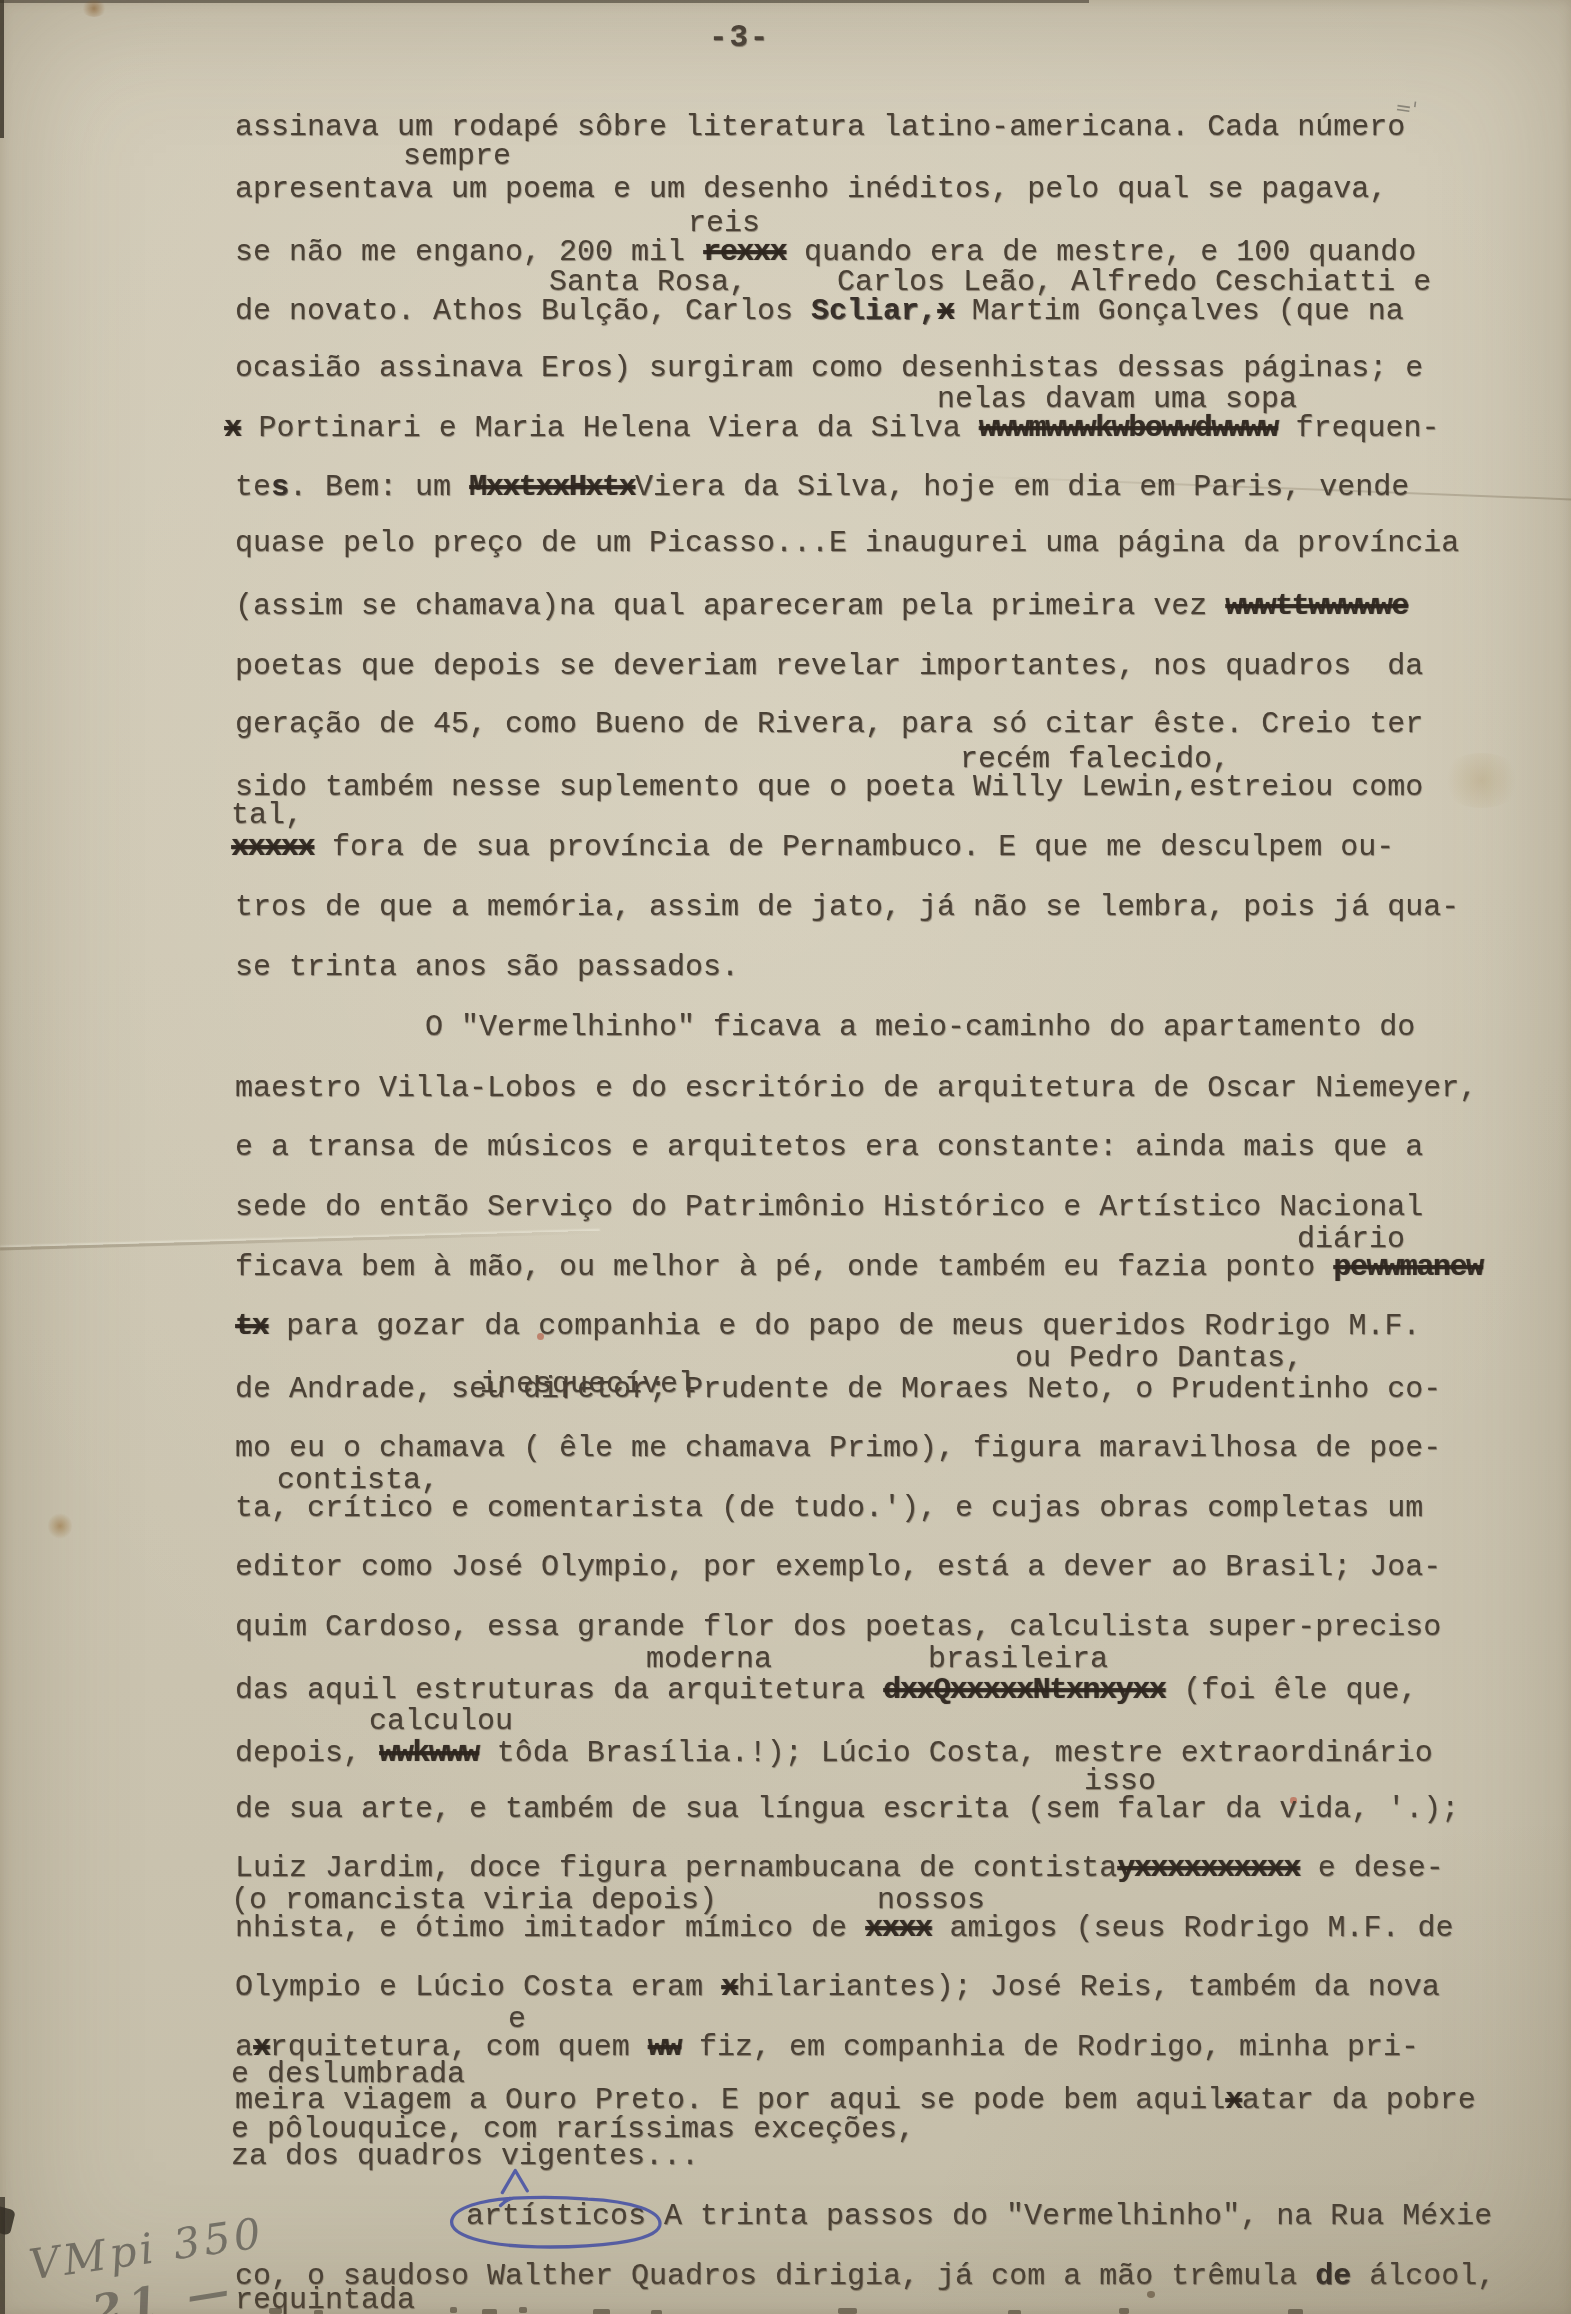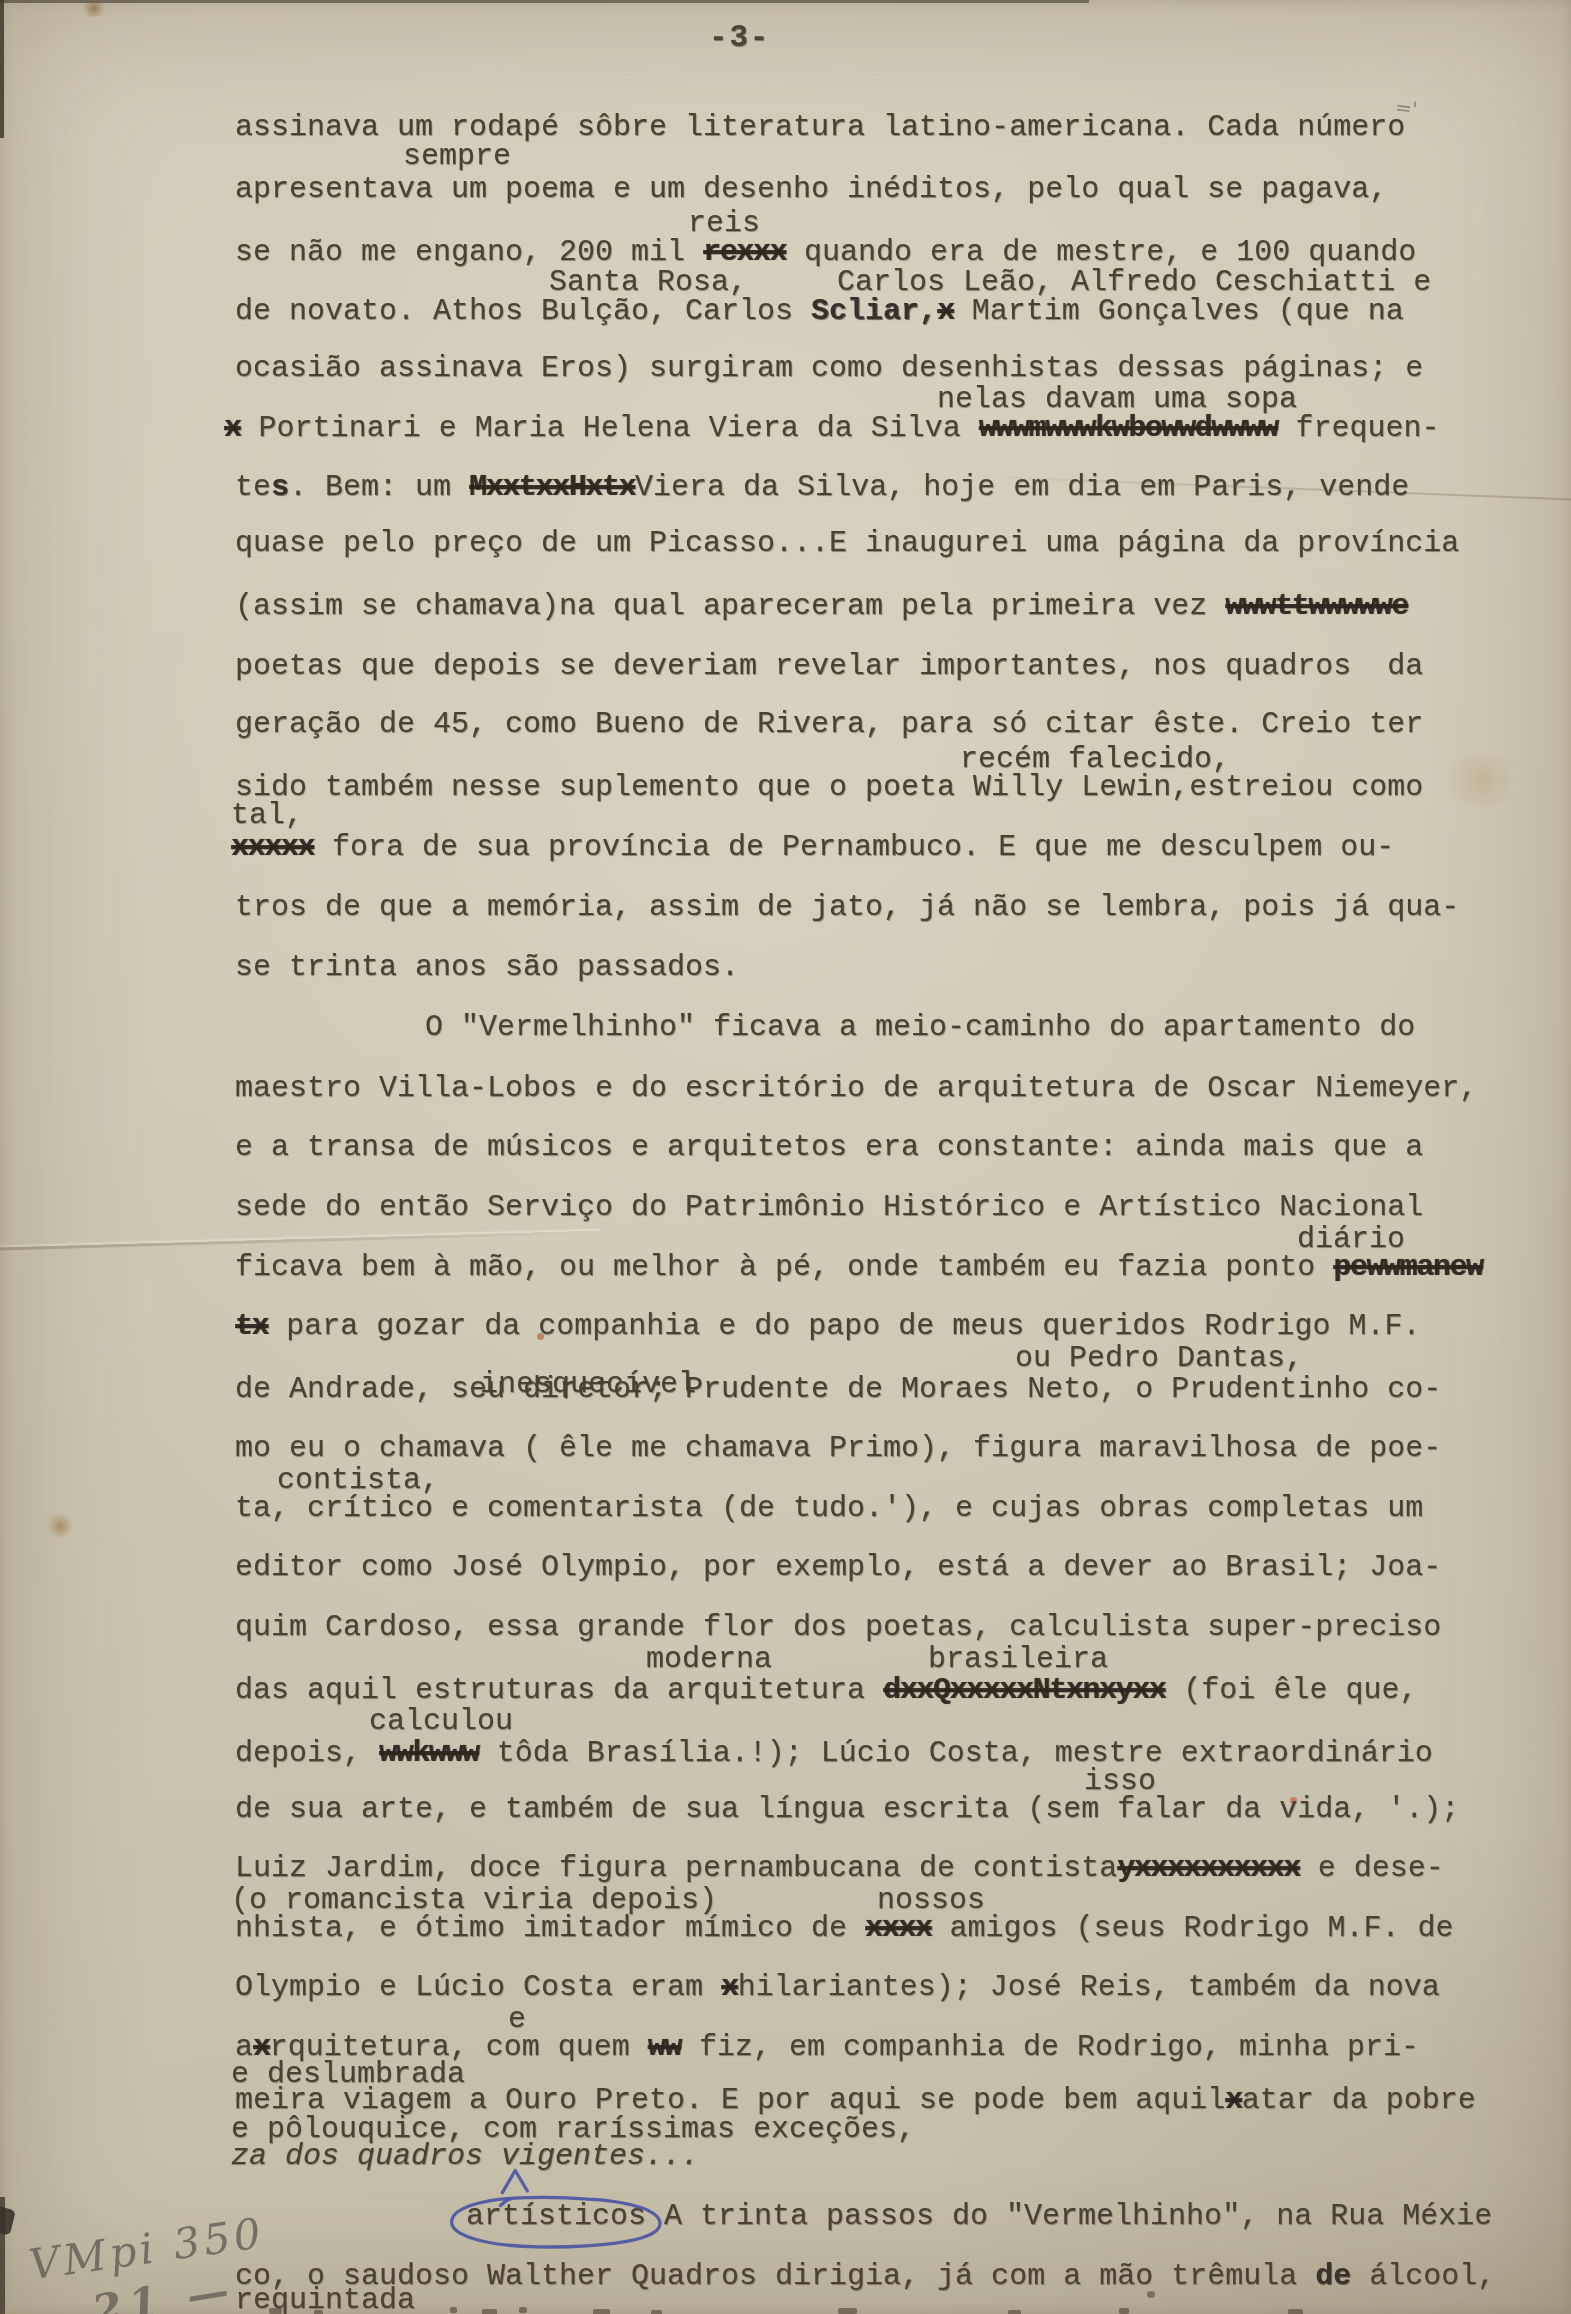--- a/index.html
+++ b/index.html
@@ -144,21 +144,21 @@
       <div class="tline" style="left: 235px; top: 1853px;"><span>Luiz Jardim, doce figura pernambucana de contista</span><span class="strike">yxxxxxxxxxx</span><span> e dese-</span></div>
       <div class="tline" style="left: 231px; top: 1885px;"><span>(o romancista viria depois)</span></div>
       <div class="tline" style="left: 877px; top: 1885px;"><span>nossos</span></div>
       <div class="tline" style="left: 235px; top: 1913px;"><span>nhista, e ótimo imitador mímico de </span><span class="strike">xxxx</span><span> amigos (seus Rodrigo M.F. de</span></div>
       <div class="tline" style="left: 235px; top: 1972px;"><span>Olympio e Lúcio Costa eram </span><span class="strike">x</span><span>hilariantes); José Reis, também da nova</span></div>
       <div class="tline" style="left: 508px; top: 2004px;"><span>e</span></div>
       <div class="tline" style="left: 235px; top: 2032px;"><span>a</span><span class="strike">x</span><span>rquitetura, com quem </span><span class="strike">ww</span><span> fiz, em companhia de Rodrigo, minha pri-</span></div>
       <div class="tline" style="left: 231px; top: 2059px;"><span>e deslumbrada</span></div>
       <div class="tline" style="left: 235px; top: 2085px;"><span>meira viagem a Ouro Preto. E por aqui se pode bem aquil</span><span class="strike">x</span><span>atar da pobre</span></div>
       <div class="tline" style="left: 231px; top: 2114px;"><span>e pôlouquice, com raríssimas exceções,</span></div>
-      <div class="tline" style="left: 231px; top: 2141px; font-style: italic;"><span>za dos quadros vigentes...</span></div>
+      <div class="tline" style="left: 231px; top: 2141px;"><span>za dos quadros vigentes...</span></div>
       <div class="tline" style="left: 466px; top: 2201px;"><span>artísticos</span><span> A trinta passos do "Vermelhinho", na Rua Méxie</span></div>
       <div class="tline" style="left: 235px; top: 2261px;"><span>co, o saudoso Walther Quadros dirigia, já com a mão trêmula </span><span class="overtype">de</span><span> álcool,</span></div>
       <div class="tline" style="left: 235px; top: 2285px;"><span>requintada</span></div>
     </div>
 
   <svg class="blue-circle" viewBox="0 0 270 100">
     <path d="M 74,30 L 88,6 L 101,28"></path>
     <path d="M 86,36 C 52,38 22,46 19,60 C 16,76 54,88 112,89 C 172,90 240,84 245,66 C 249,50 212,39 167,37 C 142,35 106,35 86,36 C 80,37 76,40 72,44"></path>
   </svg>
 

